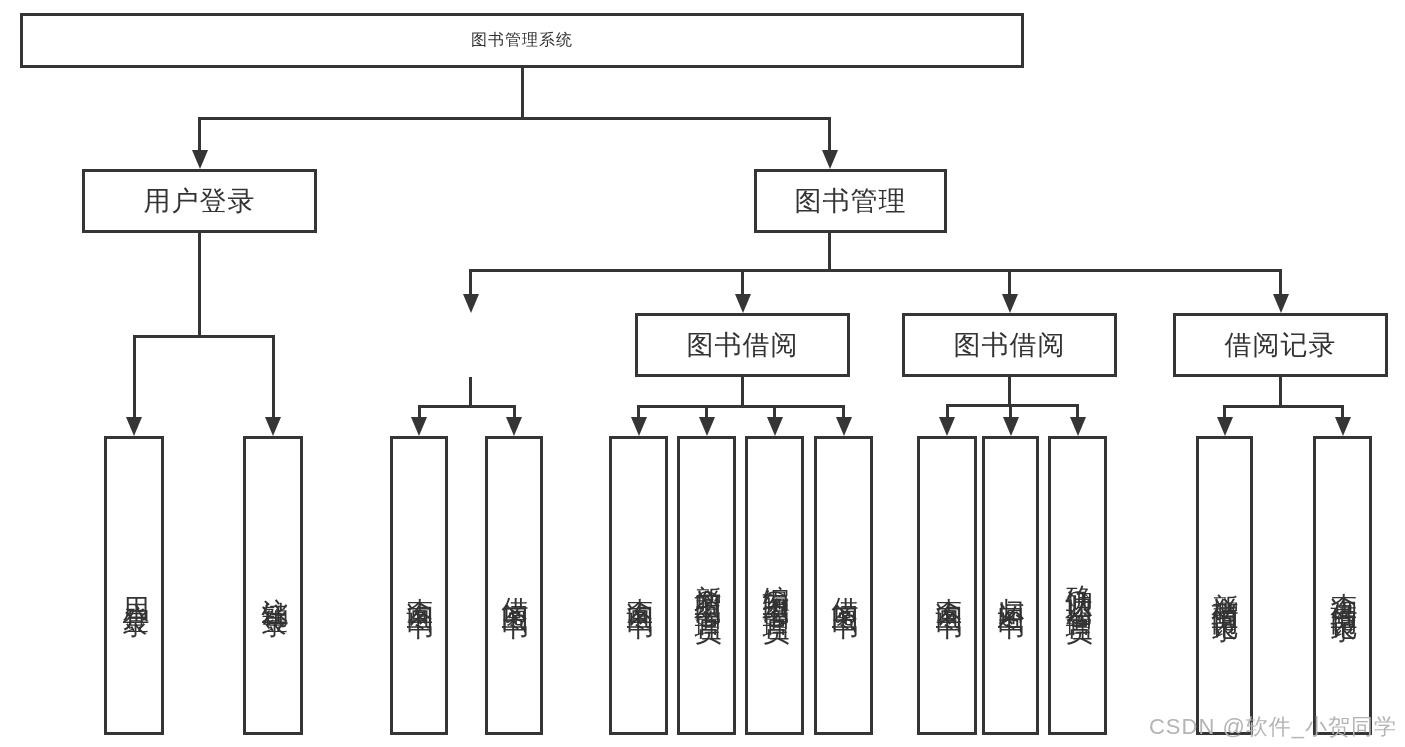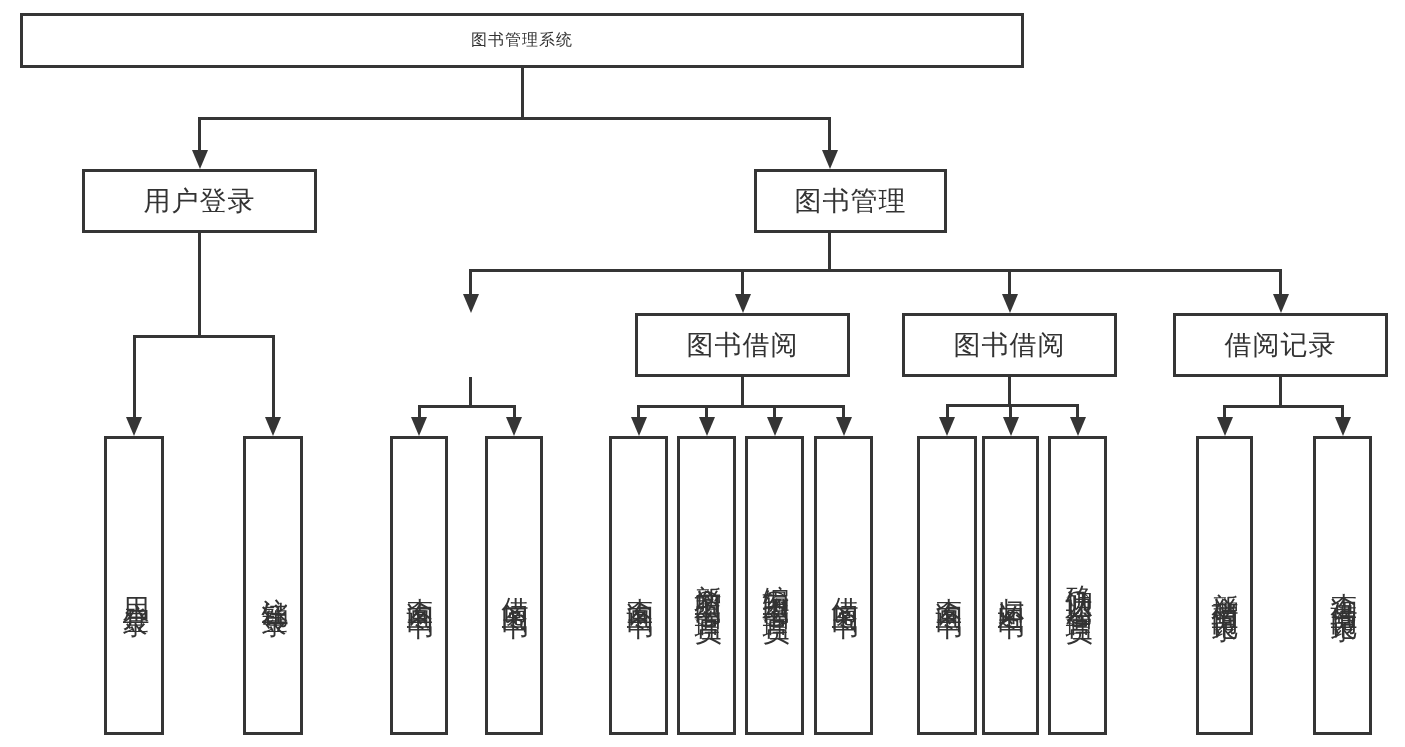--- a/index.html
+++ b/index.html
@@ -132,13 +132,14 @@
   <div class="node v" style="left:745px;top:436px;width:59px;height:299px">编辑图书（管理员）</div>
   <div class="node v" style="left:814px;top:436px;width:59px;height:299px">借阅图书</div>
 
   <div class="node v" style="left:917px;top:436px;width:60px;height:299px">查询图书</div>
   <div class="node v" style="left:982px;top:436px;width:57px;height:299px">归还图书</div>
   <div class="node v" style="left:1048px;top:436px;width:59px;height:299px">确认归还（管理员）</div>
 
   <div class="node v" style="left:1196px;top:436px;width:57px;height:299px">新增借阅记录</div>
   <div class="node v" style="left:1313px;top:436px;width:59px;height:299px">查询借阅记录</div>
 
+  <div class="watermark">CSDN @软件_小贺同学</div>
 </div>
 
 </body></html>

